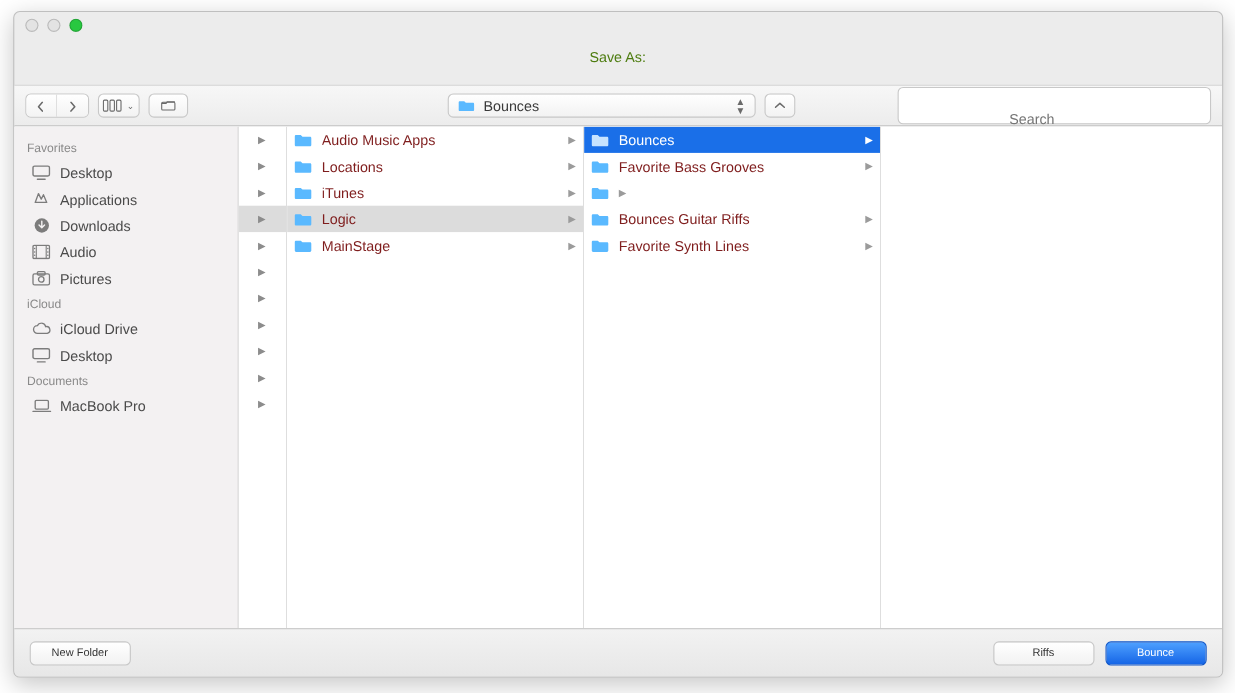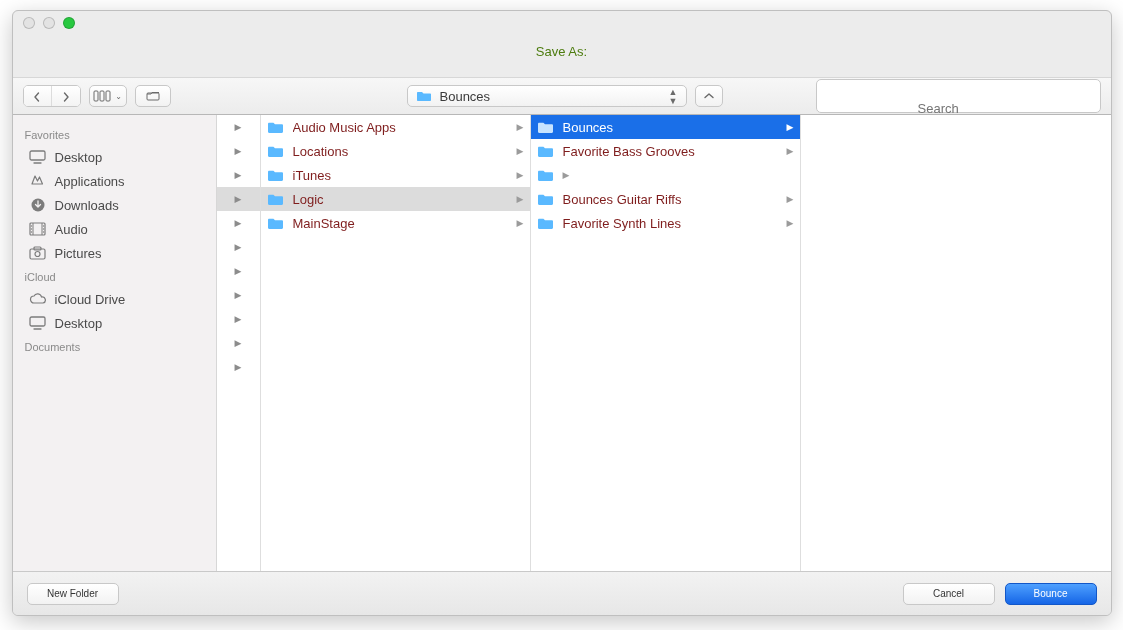--- a/index.html
+++ b/index.html
@@ -339,20 +339,29 @@
           <div class="side-item">
             <span class="icon">
               <svg width="17" height="14" viewBox="0 0 17 14">
                 <rect x="1" y="1" width="15" height="9" rx="1.5" fill="none" stroke="#7c7c7c" stroke-width="1.3"></rect>
                 <line x1="5" y1="13" x2="12" y2="13" stroke="#7c7c7c" stroke-width="1.3" stroke-linecap="round"></line>
               </svg>
             </span>
             <span>Desktop</span>
           </div>
           <div class="side-hdr">Documents</div>
+          <div class="side-item">
+            <span class="icon">
+              <svg width="18" height="12" viewBox="0 0 18 12">
+                <rect x="3" y="1" width="12" height="8" rx="1" fill="none" stroke="#7c7c7c" stroke-width="1.2"></rect>
+                <line x1="1" y1="11" x2="17" y2="11" stroke="#7c7c7c" stroke-width="1.2" stroke-linecap="round"></line>
+              </svg>
+            </span>
+            <span>MacBook Pro</span>
+          </div>
         </div>
     </div>
 
     <div class="columns">
       <div class="col col-arrows" id="col0">
           <div class="arrow-cell" style="font-size: 9px;">▶</div>
           <div class="arrow-cell" style="font-size: 9px;">▶</div>
           <div class="arrow-cell" style="font-size: 9px;">▶</div>
           <div class="arrow-cell sel" style="font-size: 9px;">▶</div>
           <div class="arrow-cell" style="font-size: 9px;">▶</div>
@@ -456,17 +465,17 @@
             <span class="chev" style="font-size: 9px;">▶</span>
           </div>
         </div>
       <div class="col" style="flex:1;border-right:none"></div>
     </div>
   </div>
 
   <div class="footer">
     <button class="mac-btn">New Folder</button>
     <div class="spacer"></div>
-    <button class="mac-btn">Cancel</button>
+    <button class="mac-btn">Riffs</button>
     <button class="mac-btn primary">Bounce</button>
   </div>
 
 </div>
 
 </body></html>

